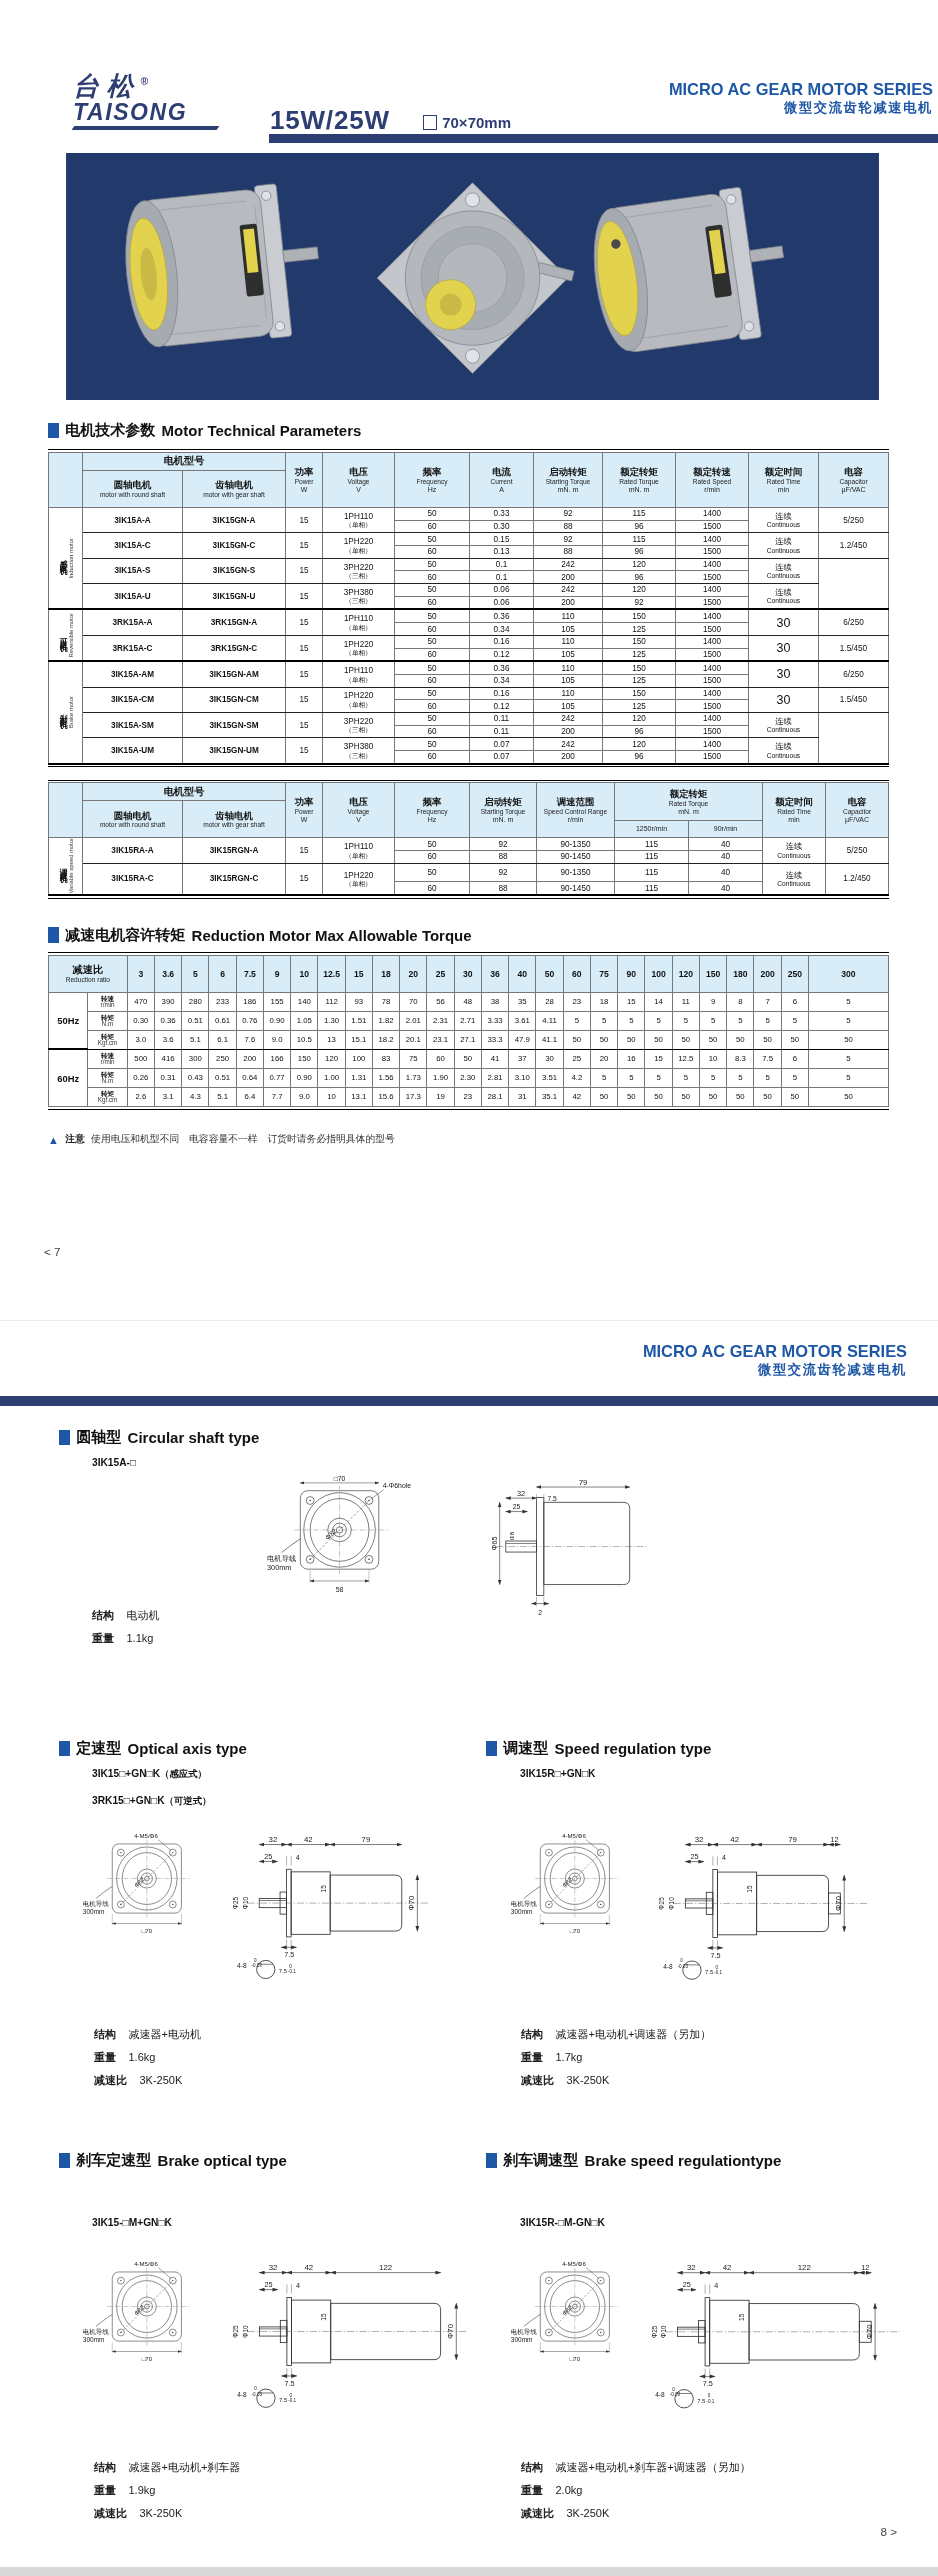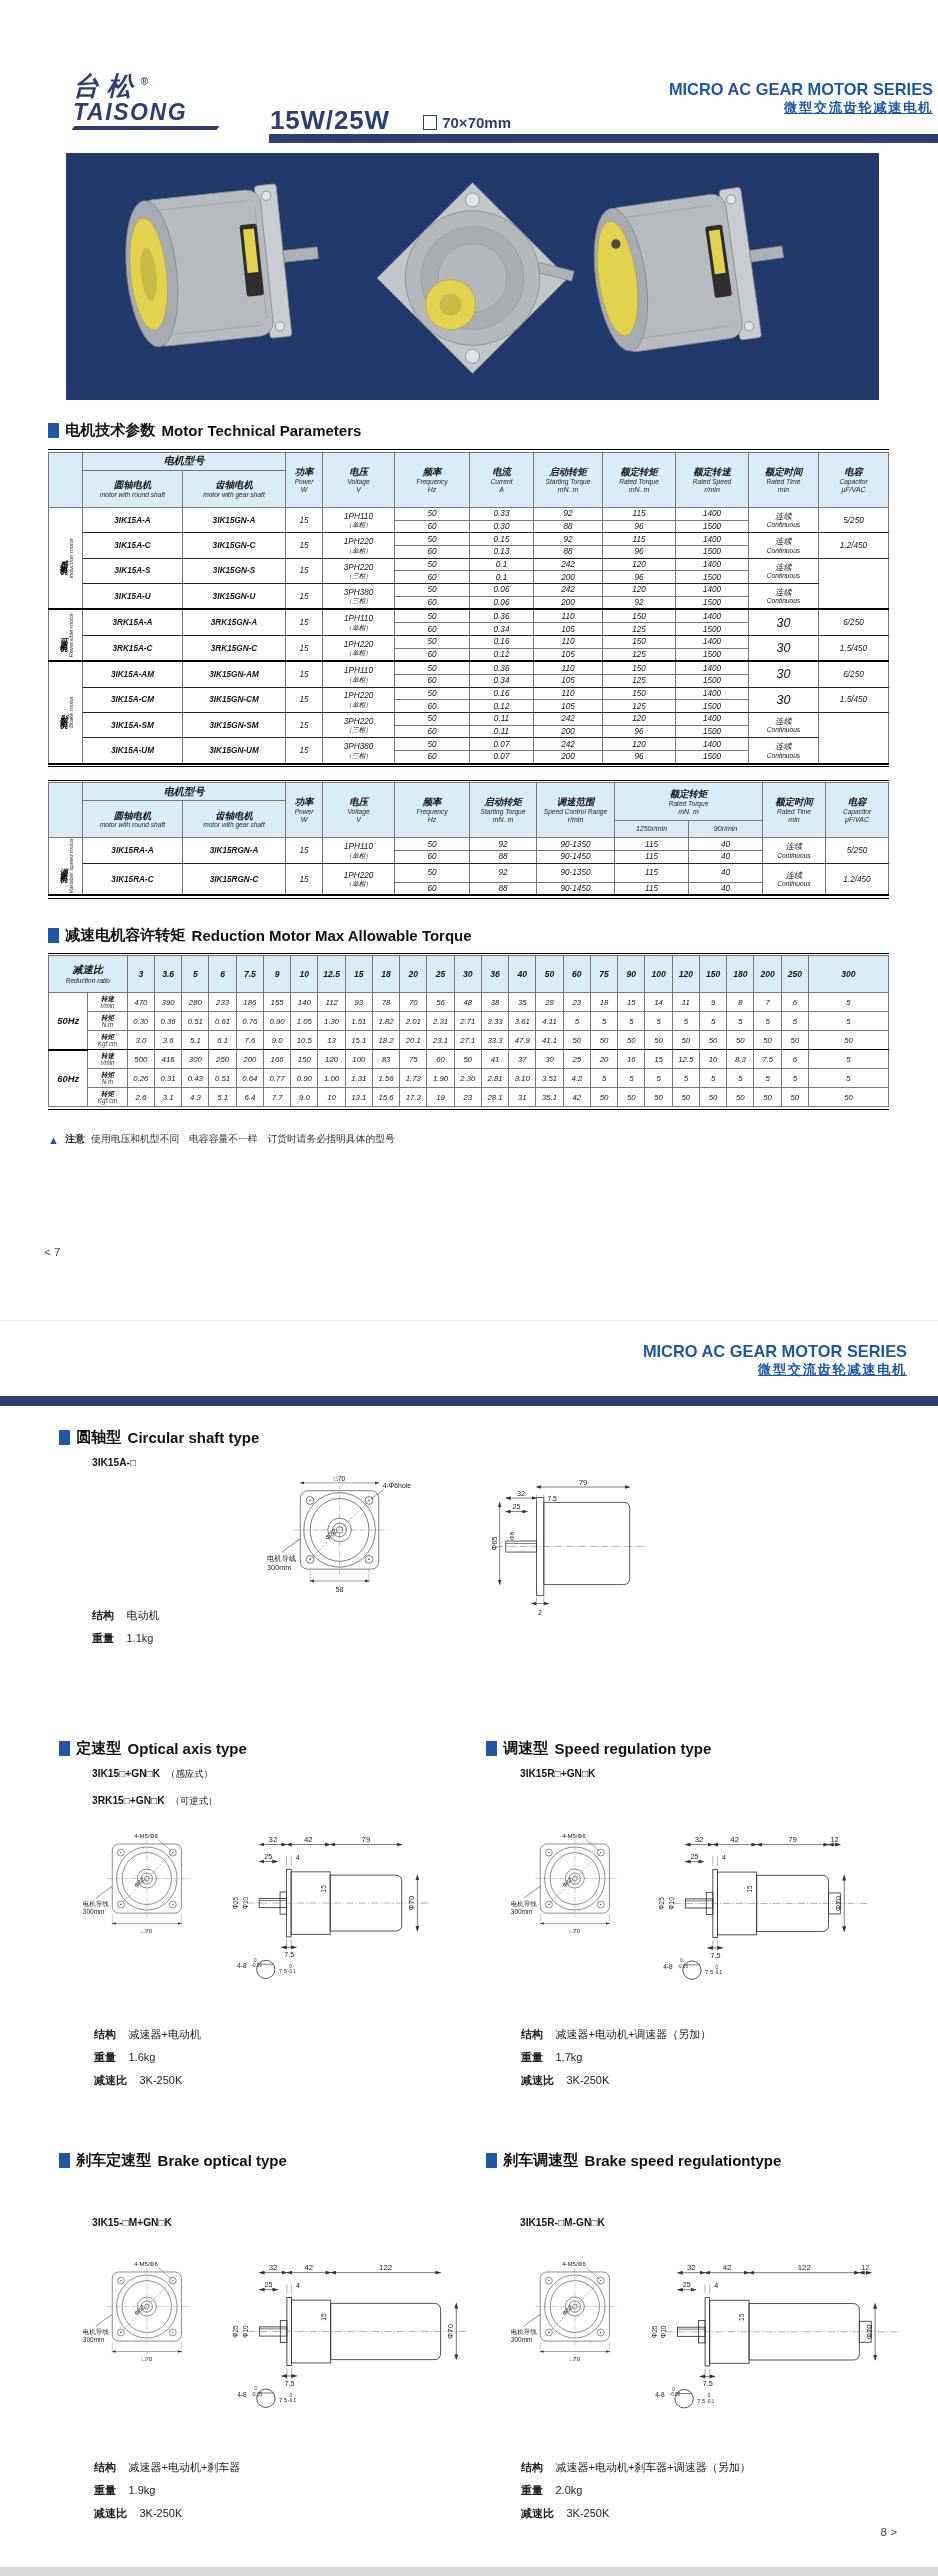--- a/index.html
+++ b/index.html
@@ -10,31 +10,31 @@
   .logo{position:absolute;left:45px;top:6.3px;color:#2d3e72;}
   .logo-cn{font-size:26px;font-weight:bold;font-style:italic;letter-spacing:7.8px;line-height:1;}
   .logo-reg{font-size:10.2px;vertical-align:super;letter-spacing:0;}
   .logo-en{font-size:23px;font-weight:bold;font-style:italic;letter-spacing:1.6px;line-height:1;margin-top:1.6px;}
   .logo-swoosh{width:145px;height:3.9px;background:#2d3e72;margin-top:2.3px;transform:skewX(-35deg);}
   .power{position:absolute;left:242px;top:38px;font-size:26px;font-weight:bold;color:#2d3e72;letter-spacing:0.8px;}
   .size{position:absolute;left:395px;top:47px;font-size:15px;font-weight:bold;color:#2d3e72;display:flex;align-items:center;gap:5.5px;}
   .size-sq{width:11.7px;height:13.3px;border:1.6px solid #2d3e72;display:inline-block;}
   .series{position:absolute;right:33px;top:12.5px;text-align:right;color:#1d57a5;}
   .series-en{font-size:16.4px;font-weight:bold;}
-  .series-cn{font-size:13.3px;font-weight:bold;letter-spacing:1.6px;text-decoration:underline;}
+  .series-cn{font-size:13.3px;font-weight:bold;letter-spacing:1.6px;}
   .navy-bar{position:absolute;left:241px;top:67px;width:697px;height:9.4px;background:#2d3e72;}
   
   .photo{position:absolute;left:66px;top:153px;width:813px;height:247px;}
   
   .sec-title{display:flex;align-items:center;gap:6.3px;font-size:15px;font-weight:bold;color:#111;}
   .sec-bullet{width:11px;height:15.6px;background:#1d57a5;display:inline-block;flex:none;}
   .sec-en{font-weight:bold;}
   
   .tables{position:absolute;left:48px;top:421px;width:841px;}
-  .twrap{border-top:0.8px solid #000;border-bottom:0.8px solid #000;padding:1.6px 0;font-style:italic;}
+  .twrap{border-top:0.8px solid #000;border-bottom:0.8px solid #000;padding:1.6px 0;}
   .t1wrap{margin-top:9.4px;} .t2wrap{margin-top:12.5px;} .t3wrap{margin-top:7.8px;}
   .dtable{border-collapse:collapse;table-layout:fixed;width:100%;
           border-top:1.6px solid #000;border-bottom:1.6px solid #000;}
   .dtable th,.dtable td{border:0.8px solid #777;text-align:center;vertical-align:middle;
           overflow:hidden;white-space:nowrap;padding:0 0.8px;}
   .dtable thead{border-bottom:1.6px solid #000;}
   .dtable thead th{background:#d8edf7;font-weight:normal;}
   .mhead{font-size:10.2px;font-weight:bold !important;height:17px;}
   .ghead{background:#d8edf7;}
   .hcn{font-size:9.4px;font-weight:bold;line-height:1.25;}
@@ -68,21 +68,21 @@
   .note-tri{color:#1d57a5;font-size:11px;}
   .note-label{font-weight:bold;color:#222;}
   .note-line{padding-left:41px;line-height:1.9;}
   .pageno{position:absolute;font-size:11.7px;color:#444;}
   .divider{position:absolute;left:0;top:1320px;width:938px;height:0.8px;background:#ececec;}
   
   .p2series{position:absolute;right:31px;top:1342px;text-align:right;color:#1d57a5;}
   .navy-bar2{position:absolute;left:0;top:1396px;width:938px;height:10.2px;background:#2d3e72;}
   .p2sec{position:absolute;}
   .model-label{position:absolute;font-size:10.2px;font-weight:bold;color:#111;}
-  .model-note{font-weight:normal;font-size:9.4px;margin-left:6px;}
+  .model-note{font-weight:bold;font-size:9.4px;margin-left:0;}
   .spec{position:absolute;font-size:11px;color:#222;line-height:23px;}
   .spec b{font-weight:bold;margin-right:12.5px;}
   .drawbox{position:absolute;}
   .draw text{font-family:"Liberation Sans","DejaVu Sans",sans-serif;}
   .bottom-bar{position:absolute;left:0;top:2567px;width:938px;height:9.4px;background:#d9d9d9;}
 </style>
 </head>
 <body>
 
 <svg width="0" height="0" style="position:absolute">

